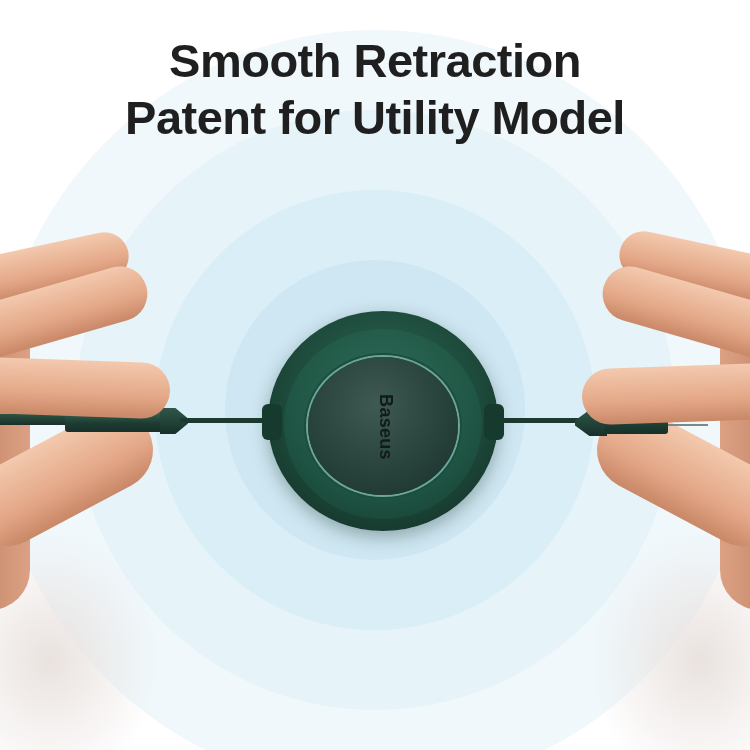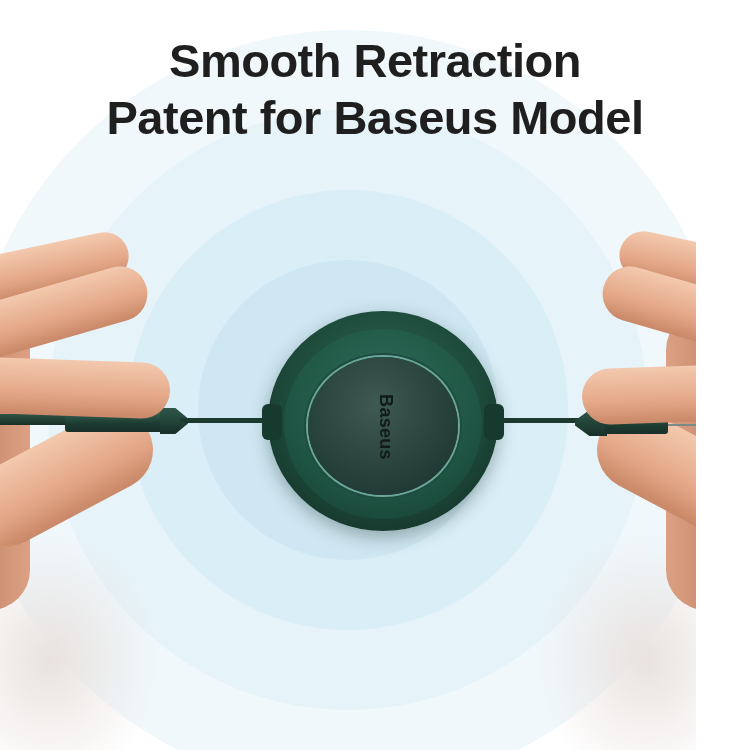--- a/index.html
+++ b/index.html
@@ -1,17 +1,17 @@
 <!DOCTYPE html>
 <html><head>
 <meta charset="utf-8">
 <style>
   html,body{margin:0;padding:0;}
   body{width:750px;height:750px;overflow:hidden;background:#ffffff;font-family:"Liberation Sans",sans-serif;}
-  .stage{position:relative;width:696px;height:750px;overflow:hidden;
+  .stage{position:relative;width:750px;height:750px;overflow:hidden;
     background:radial-gradient(ellipse at 50% 50%, #f7fbfd 0%, #ffffff 60%);}
   .ring{position:absolute;border-radius:50%;left:50%;transform:translate(-50%,-50%);}
   .r1{width:760px;height:760px;top:410px;background:#f0f8fc;}
   .r2{width:600px;height:600px;top:410px;background:#e6f3f9;}
   .r3{width:440px;height:440px;top:410px;background:#d9eef6;}
   .r4{width:300px;height:300px;top:410px;background:#cfe7f2;}
   .floor-left{position:absolute;left:-60px;bottom:-40px;width:220px;height:260px;border-radius:50%;
     background:radial-gradient(ellipse,#e9e2df 0%,rgba(255,255,255,0) 70%);}
   .floor-right{position:absolute;right:-60px;bottom:-40px;width:220px;height:260px;border-radius:50%;
     background:radial-gradient(ellipse,#e9e2df 0%,rgba(255,255,255,0) 70%);}
@@ -65,21 +65,21 @@
 <div class="stage">
   <div class="ring r1"></div>
   <div class="ring r2"></div>
   <div class="ring r3"></div>
   <div class="ring r4"></div>
   <div class="floor-left"></div>
   <div class="floor-right"></div>
 
   <div class="headline">
     <div>Smooth Retraction</div>
-    <div>Patent for Baseus Model</div>
+    <div>Patent for Utility Model</div>
   </div>
 
   <div class="palm-l"></div>
   <div class="finger f1"></div>
   <div class="finger f2"></div>
   <div class="finger f4"></div>
 
   <div class="palm-r"></div>
   <div class="finger g1"></div>
   <div class="finger g2"></div>

